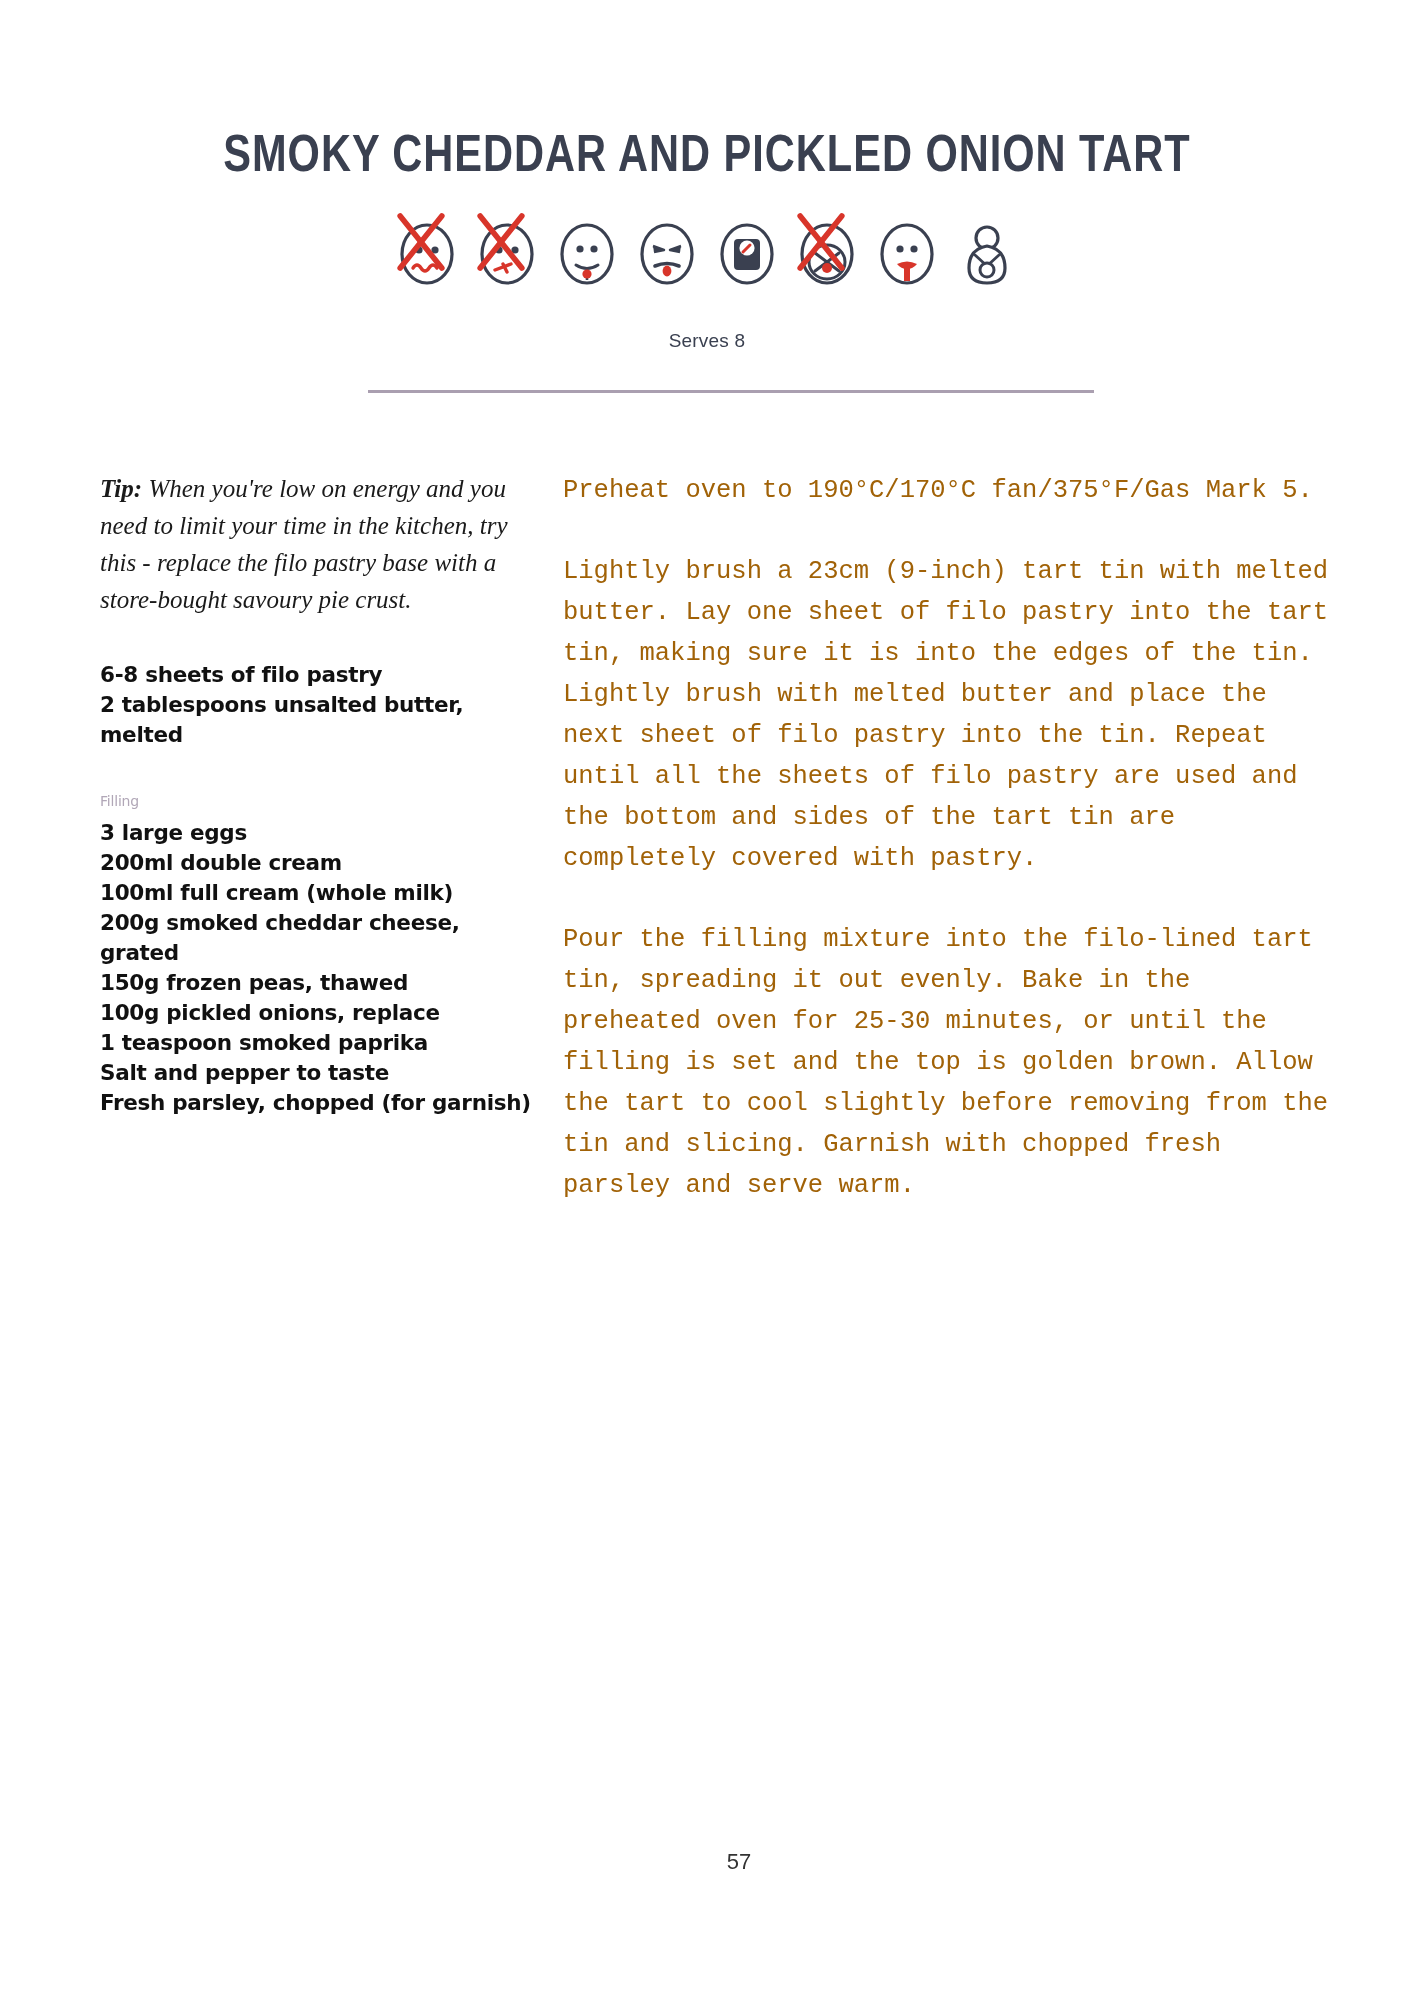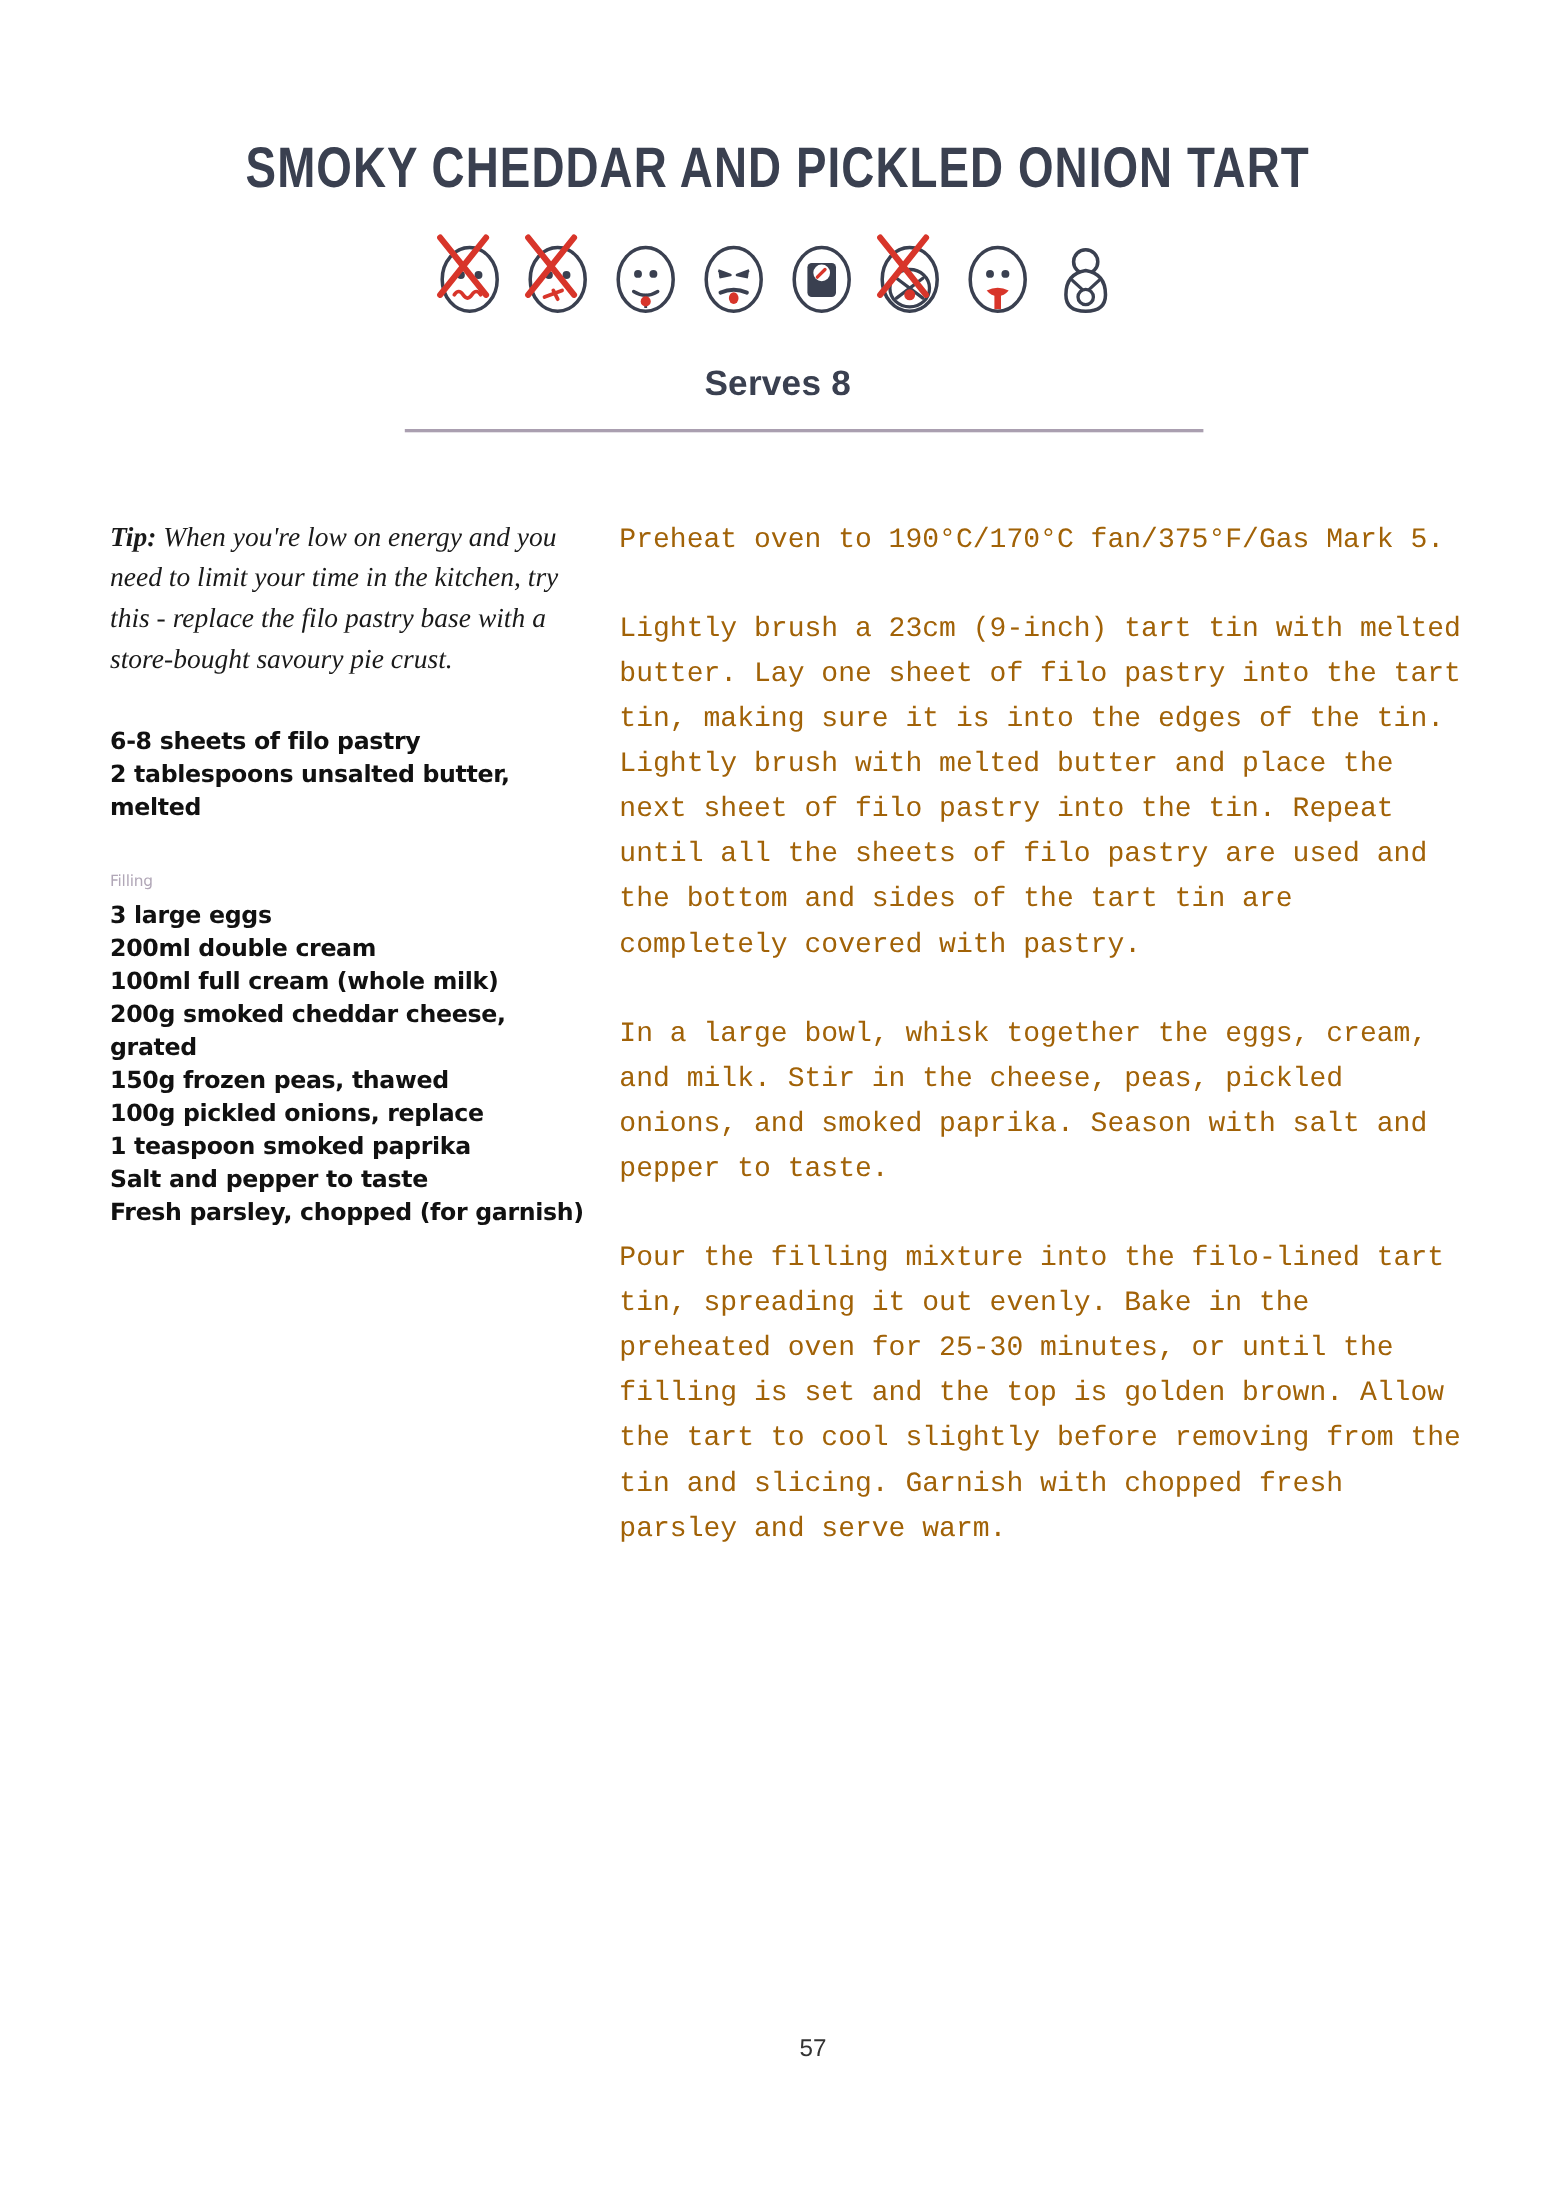--- a/index.html
+++ b/index.html
@@ -69,22 +69,22 @@
     height: 86px;
     pointer-events: none;
   }
 
   .serves-line {
     position: absolute;
     top: 330px;
     left: 0;
     width: 1414px;
     text-align: center;
-    font-size: 32px;
-    font-weight: 700;
+    font-size: 19px;
+    font-weight: 400;
     color: #3a4050;
     letter-spacing: 0.2px;
   }
 
   .divider {
     position: absolute;
     top: 390px;
     left: 368px;
     width: 726px;
     height: 3px;
@@ -292,19 +292,18 @@
       <li class="ing-item">100g pickled onions, replace</li>
       <li class="ing-item">1 teaspoon smoked paprika</li>
       <li class="ing-item">Salt and pepper to taste</li>
       <li class="ing-item">Fresh parsley, chopped (for garnish)</li>
     </ul>
   </div>
 
   <div class="col-right">
     <p class="step">Preheat oven to 190°C/170°C fan/375°F/Gas Mark 5.</p>
     <p class="step">Lightly brush a 23cm (9-inch) tart tin with melted butter. Lay one sheet of filo pastry into the tart tin, making sure it is into the edges of the tin. Lightly brush with melted butter and place the next sheet of filo pastry into the tin. Repeat until all the sheets of filo pastry are used and the bottom and sides of the tart tin are completely covered with pastry.</p>
-    <p class="step">In a large bowl, whisk together the eggs, cream, and milk. Stir in the cheese, peas, pickled onions, and smoked paprika. Season with salt and pepper to taste.</p>
     <p class="step">Pour the filling mixture into the filo-lined tart tin, spreading it out evenly. Bake in the preheated oven for 25-30 minutes, or until the filling is set and the top is golden brown. Allow the tart to cool slightly before removing from the tin and slicing. Garnish with chopped fresh parsley and serve warm.</p>
   </div>
 
   <div class="page-number">57</div>
 
 </div>
 
 </body></html>

